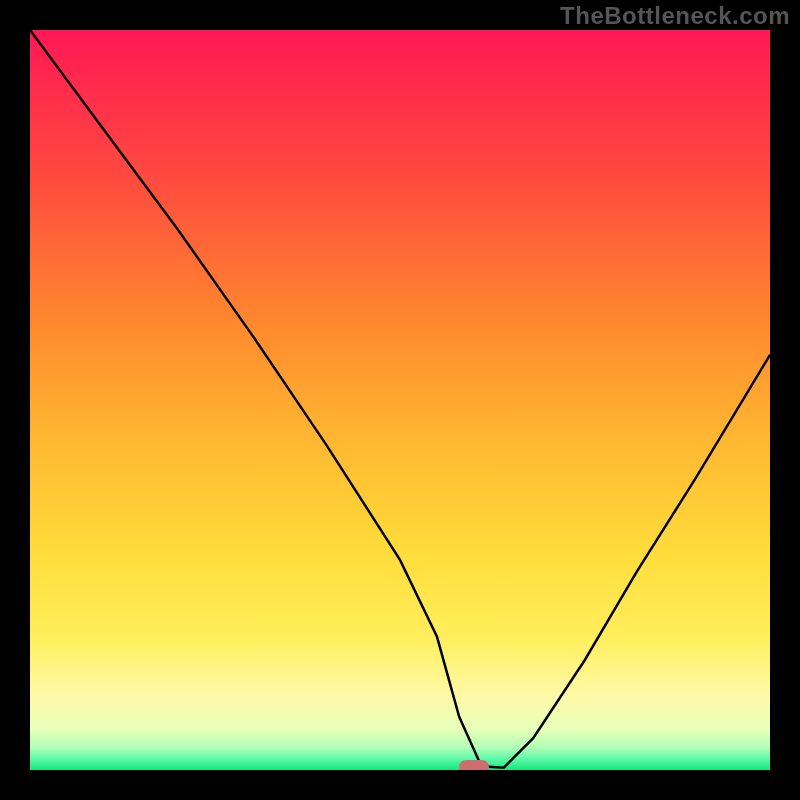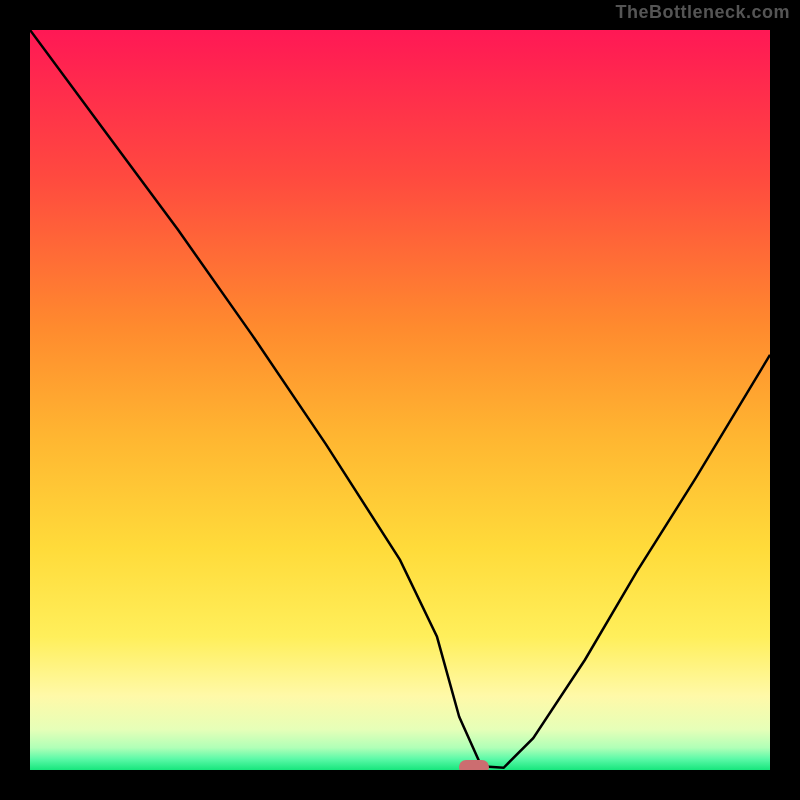--- a/index.html
+++ b/index.html
@@ -16,21 +16,21 @@
     position: relative;
     width: 800px;
     height: 800px;
   }
 
   .watermark {
     position: absolute;
     top: 2px;
     right: 10px;
     color: #555555;
-    font-size: 18px;
+    font-size: 24px;
     font-weight: 700;
     letter-spacing: 0.5px;
     z-index: 5;
     font-family: Arial, Helvetica, sans-serif;
   }
 
   
   .plot {
     position: absolute;
     left: 30px;

